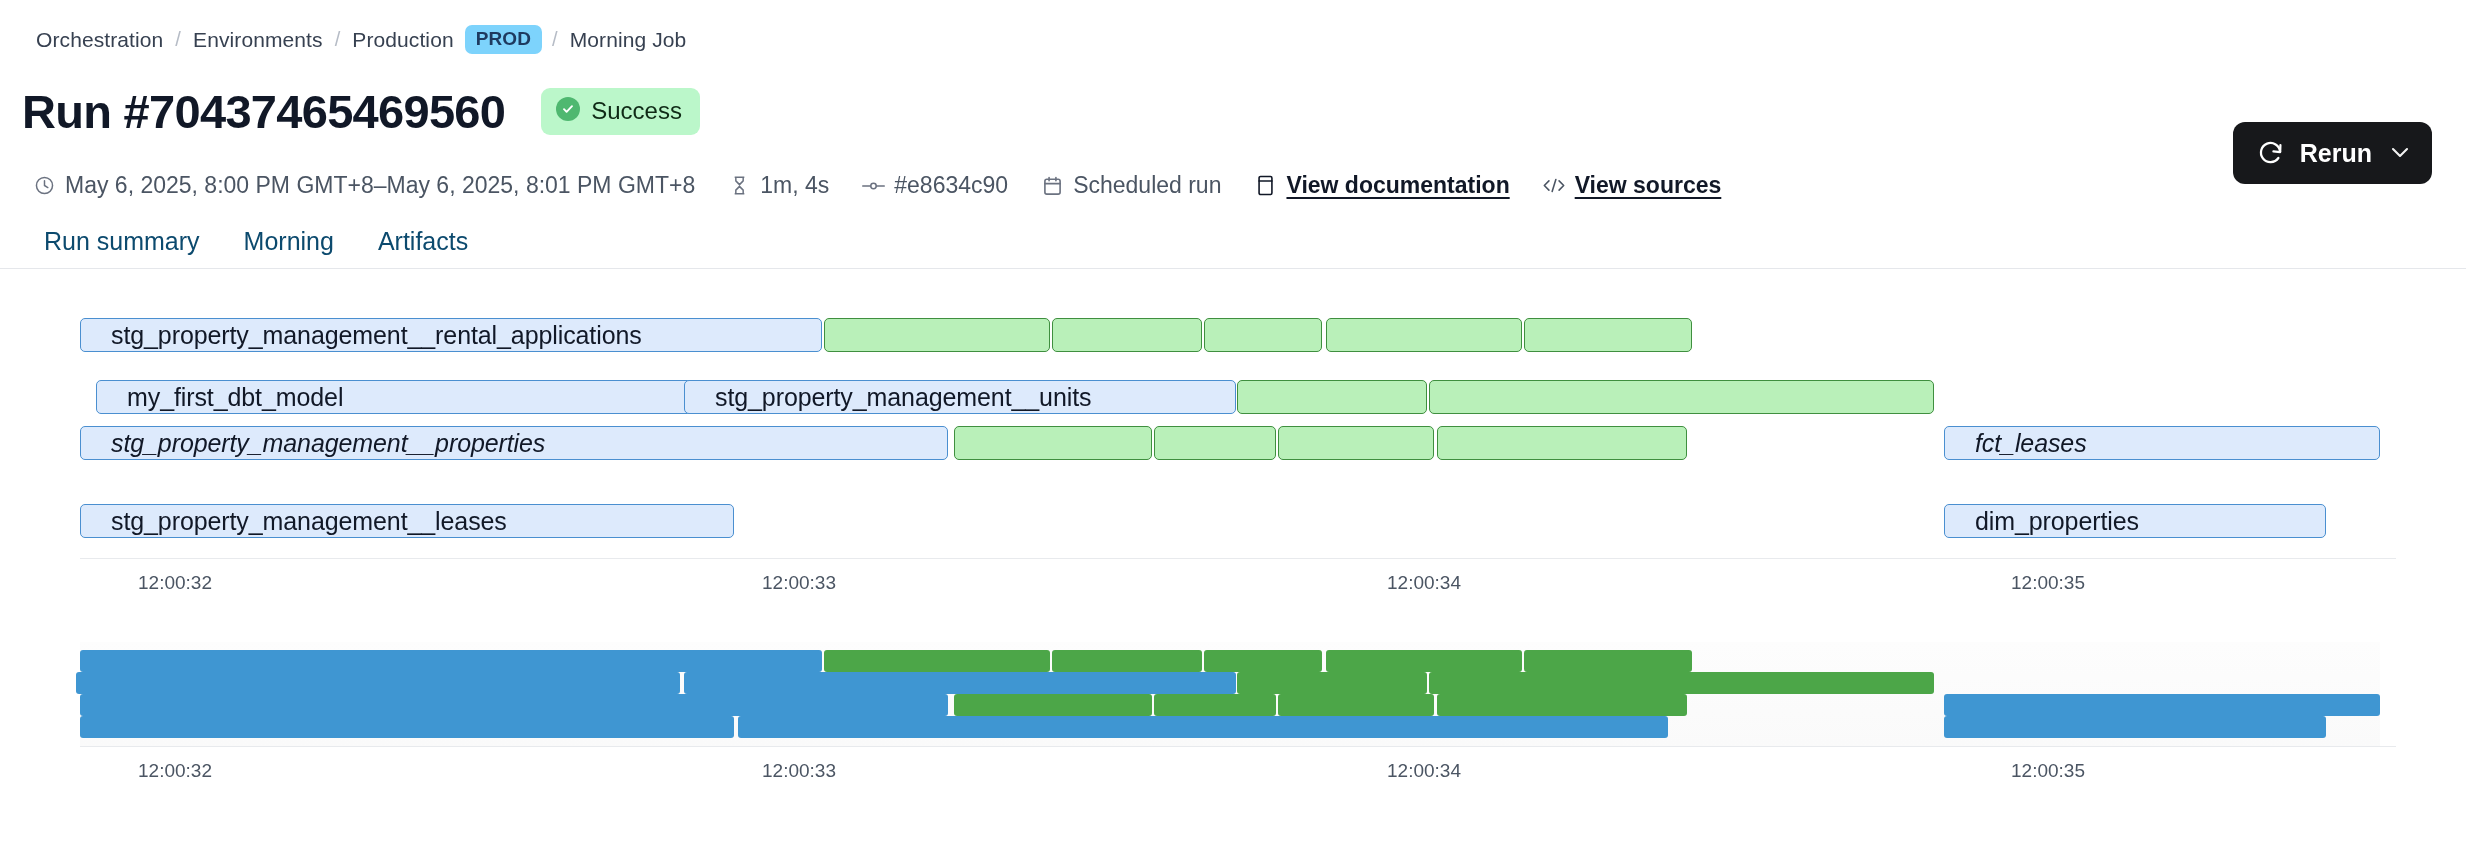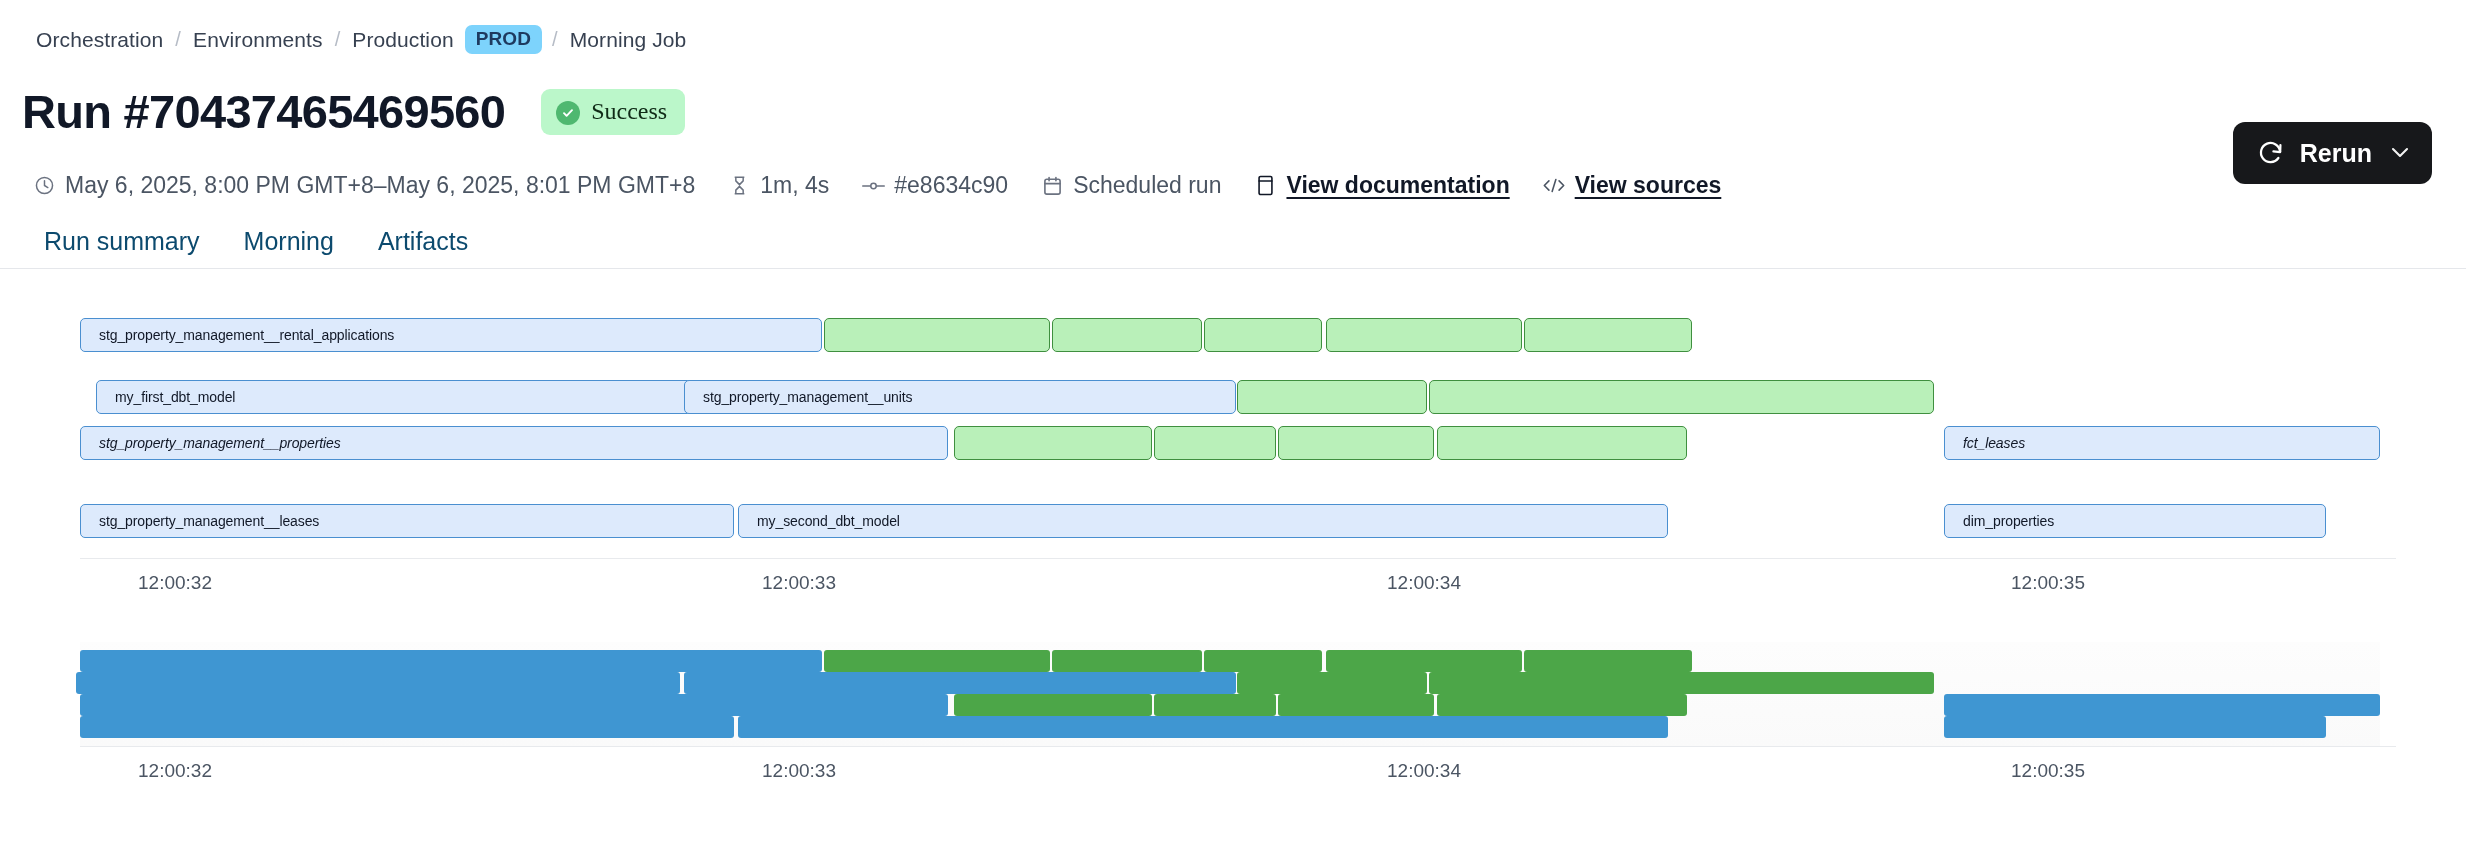--- a/index.html
+++ b/index.html
@@ -29,23 +29,23 @@
   
   .title-row {
     position:absolute; left:22px; top:88px;
     display:flex; align-items:center; gap:36px;
   }
   .page-title {
     font-size:47px; font-weight:700; letter-spacing:-0.7px;
     line-height:1; color:#111827; white-space:nowrap;
   }
   .status-badge {
-    display:flex; align-items:flex-end; gap:11px;
+    display:flex; align-items:flex-start; gap:11px;
     background:#bbf7ca; border-radius:9px; padding:9px 18px 10px 15px;
-    font-size:24px; color:#0f2a16; font-weight:400;font-family:Liberation Serif, serif;
+    font-size:24px; color:#0f2a16; font-weight:400;
   }
   .check-circle {
     width:24px; height:24px; border-radius:50%; background:#4fb870;
     display:flex; align-items:center; justify-content:center; flex:0 0 auto;
   }
   .check-circle svg { display:block; }
 
   
   .rerun-btn {
     position:absolute; right:34px; top:122px;
@@ -90,21 +90,21 @@
   
   .gantt-top { position:absolute; left:0; top:300px; width:2466px; height:300px; }
   .grow { position:absolute; left:0; width:2466px; height:34px; }
   .seg {
     position:absolute; top:0; height:34px; border-radius:5px;
     display:flex; align-items:center; overflow:hidden;
   }
   .seg.blue  { background:#ddeafc; border:1.5px solid #4a8fd0; }
   .seg.green { background:#b9f0b9; border:1.5px solid #3f8f3f; }
   .seg-label {
-    padding-left:18px; font-size:14px; color:#111827;
+    padding-left:30px; font-size:25px; color:#111827;
     white-space:nowrap; letter-spacing:-0.1px;
   }
 
   .axis-rule { position:absolute; left:80px; width:2316px; height:1px; background:#e8eaed; }
   .axis-ticks { position:absolute; left:0; width:2466px; height:24px; }
   .tick { position:absolute; top:0; font-size:19px; color:#4b5563; white-space:nowrap; }
 
   
   .gantt-bot { position:absolute; left:0; top:642px; width:2466px; height:120px; }
   .gantt-bot-bg {
@@ -257,23 +257,20 @@
       <div class="seg green" style="left: 1278px; width: 156px;"></div>
       <div class="seg green" style="left: 1437px; width: 250px;"></div>
       <div class="seg blue" style="left: 1944px; width: 436px;">
         <span class="seg-label">fct_leases</span>
       </div>
     </div>
     <div class="grow" style="top: 204px;">
       <div class="seg blue" style="left: 80px; width: 654px;">
         <span class="seg-label">stg_property_management__leases</span>
       </div>
-      <div class="seg blue" style="left: 738px; width: 930px;">
-        <span class="seg-label">my_second_dbt_model</span>
-      </div>
       <div class="seg blue" style="left: 1944px; width: 382px;">
         <span class="seg-label">dim_properties</span>
       </div>
     </div>
     <div class="axis-rule" style="top: 258px;"></div>
     <div class="axis-ticks" style="top: 272px;">
       <span class="tick" style="left: 138px;">12:00:32</span>
       <span class="tick" style="left: 762px;">12:00:33</span>
       <span class="tick" style="left: 1387px;">12:00:34</span>
       <span class="tick" style="left: 2011px;">12:00:35</span>

